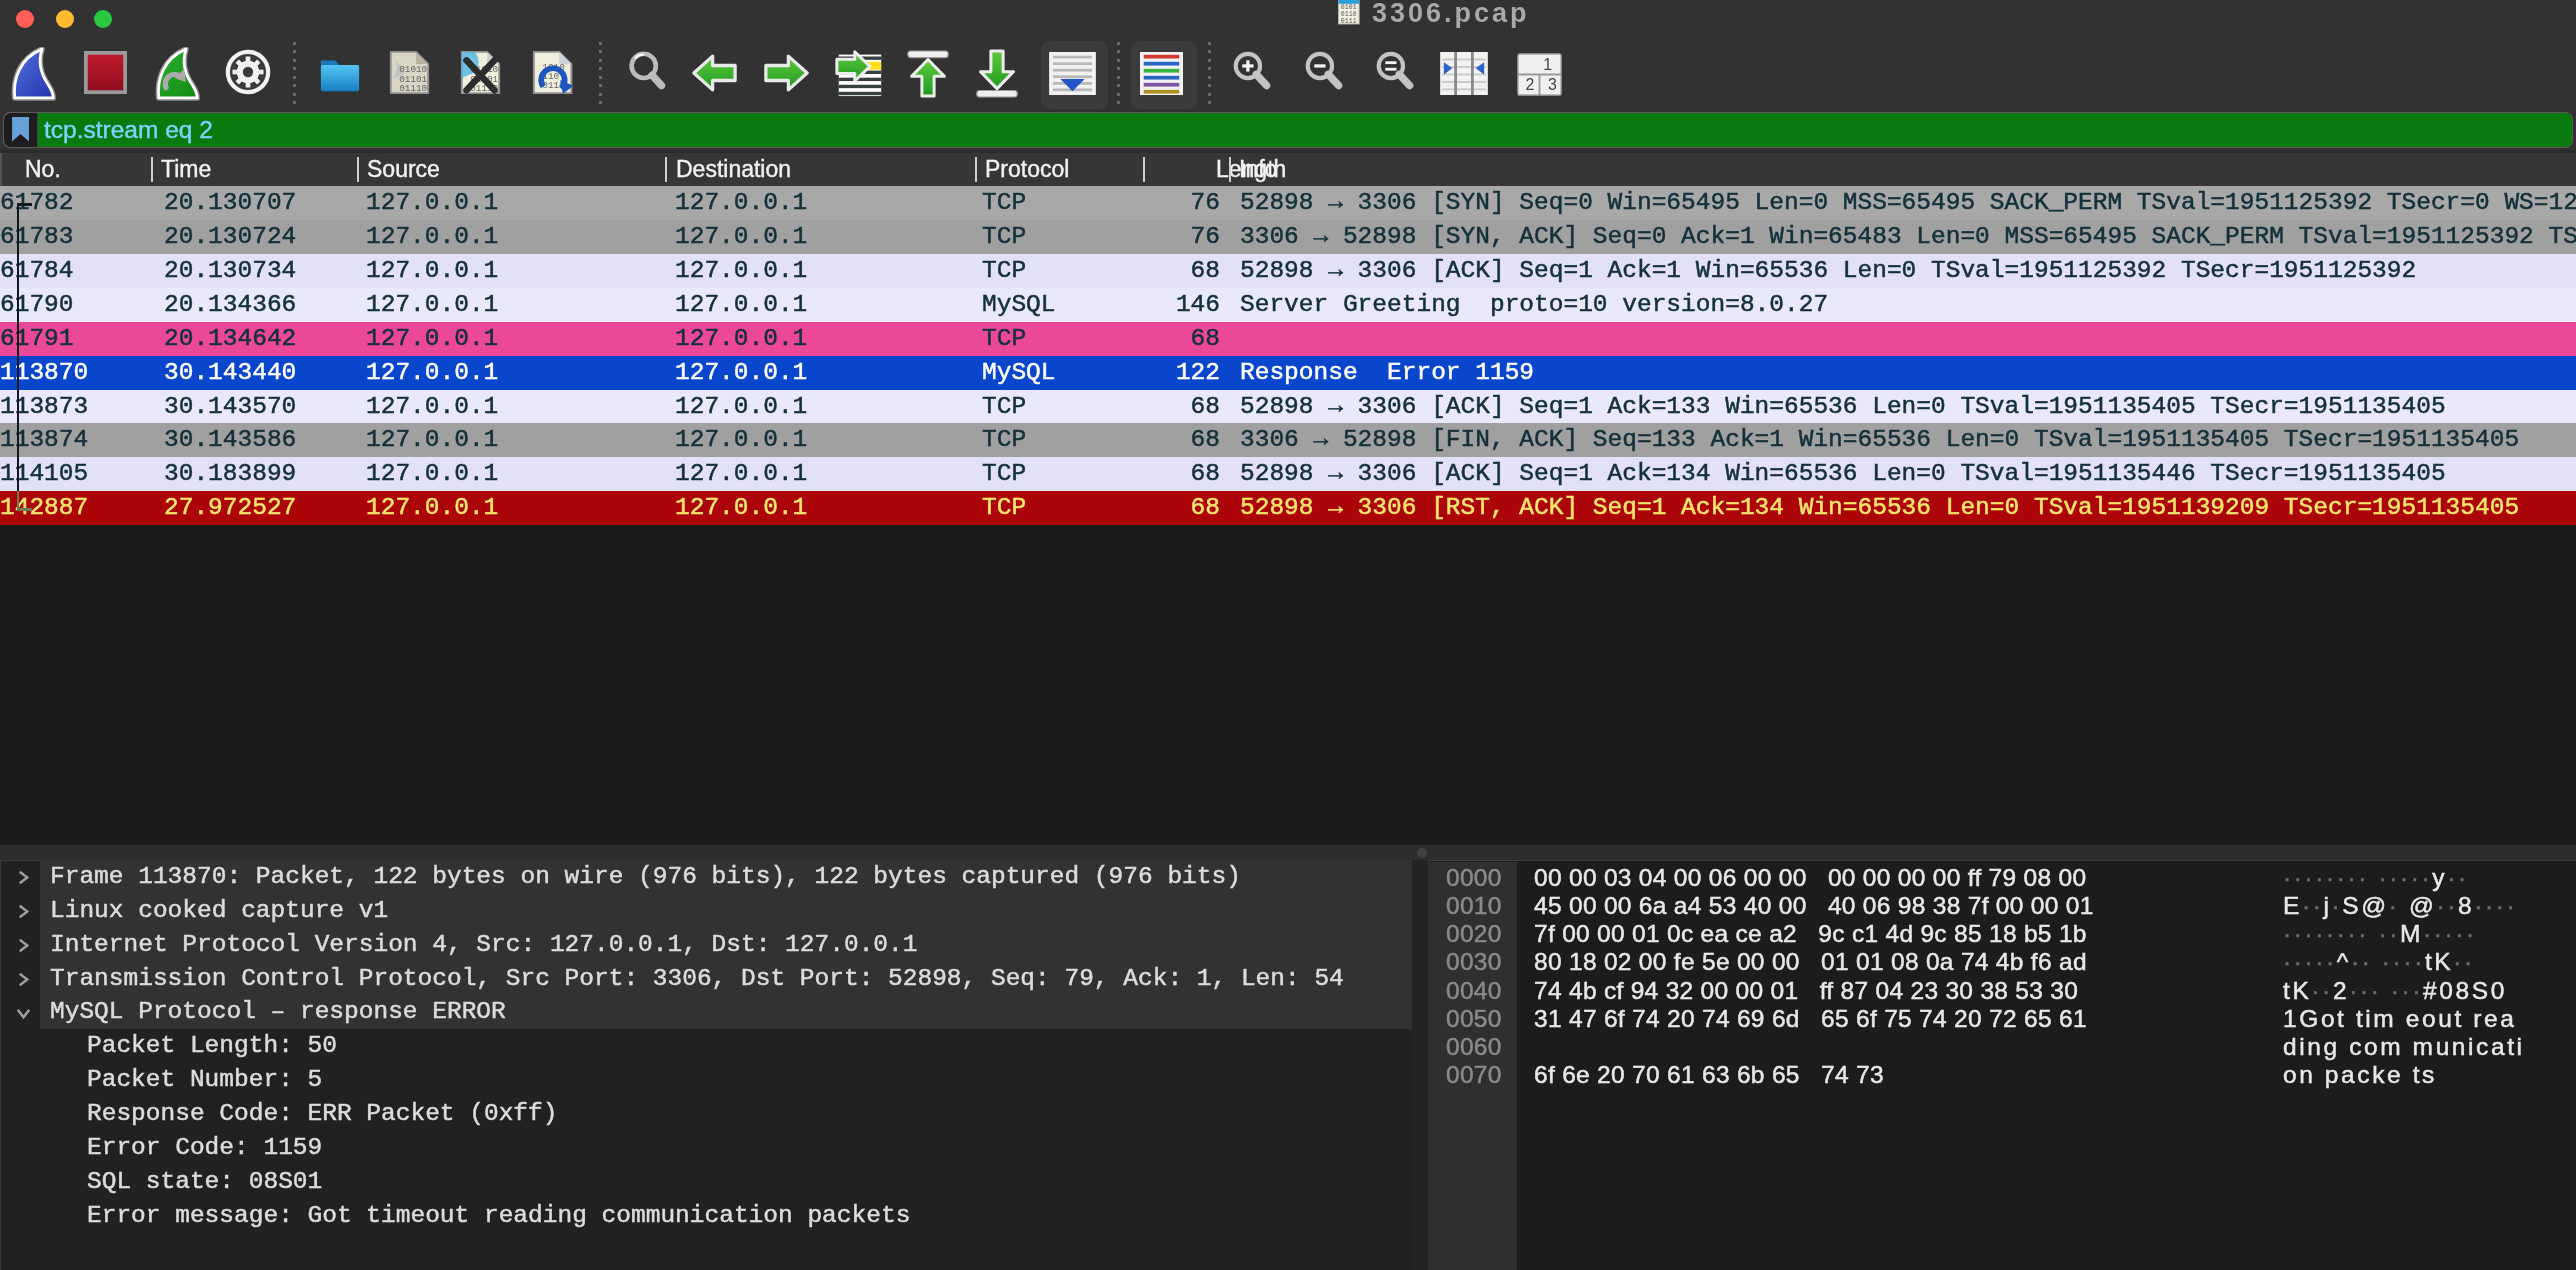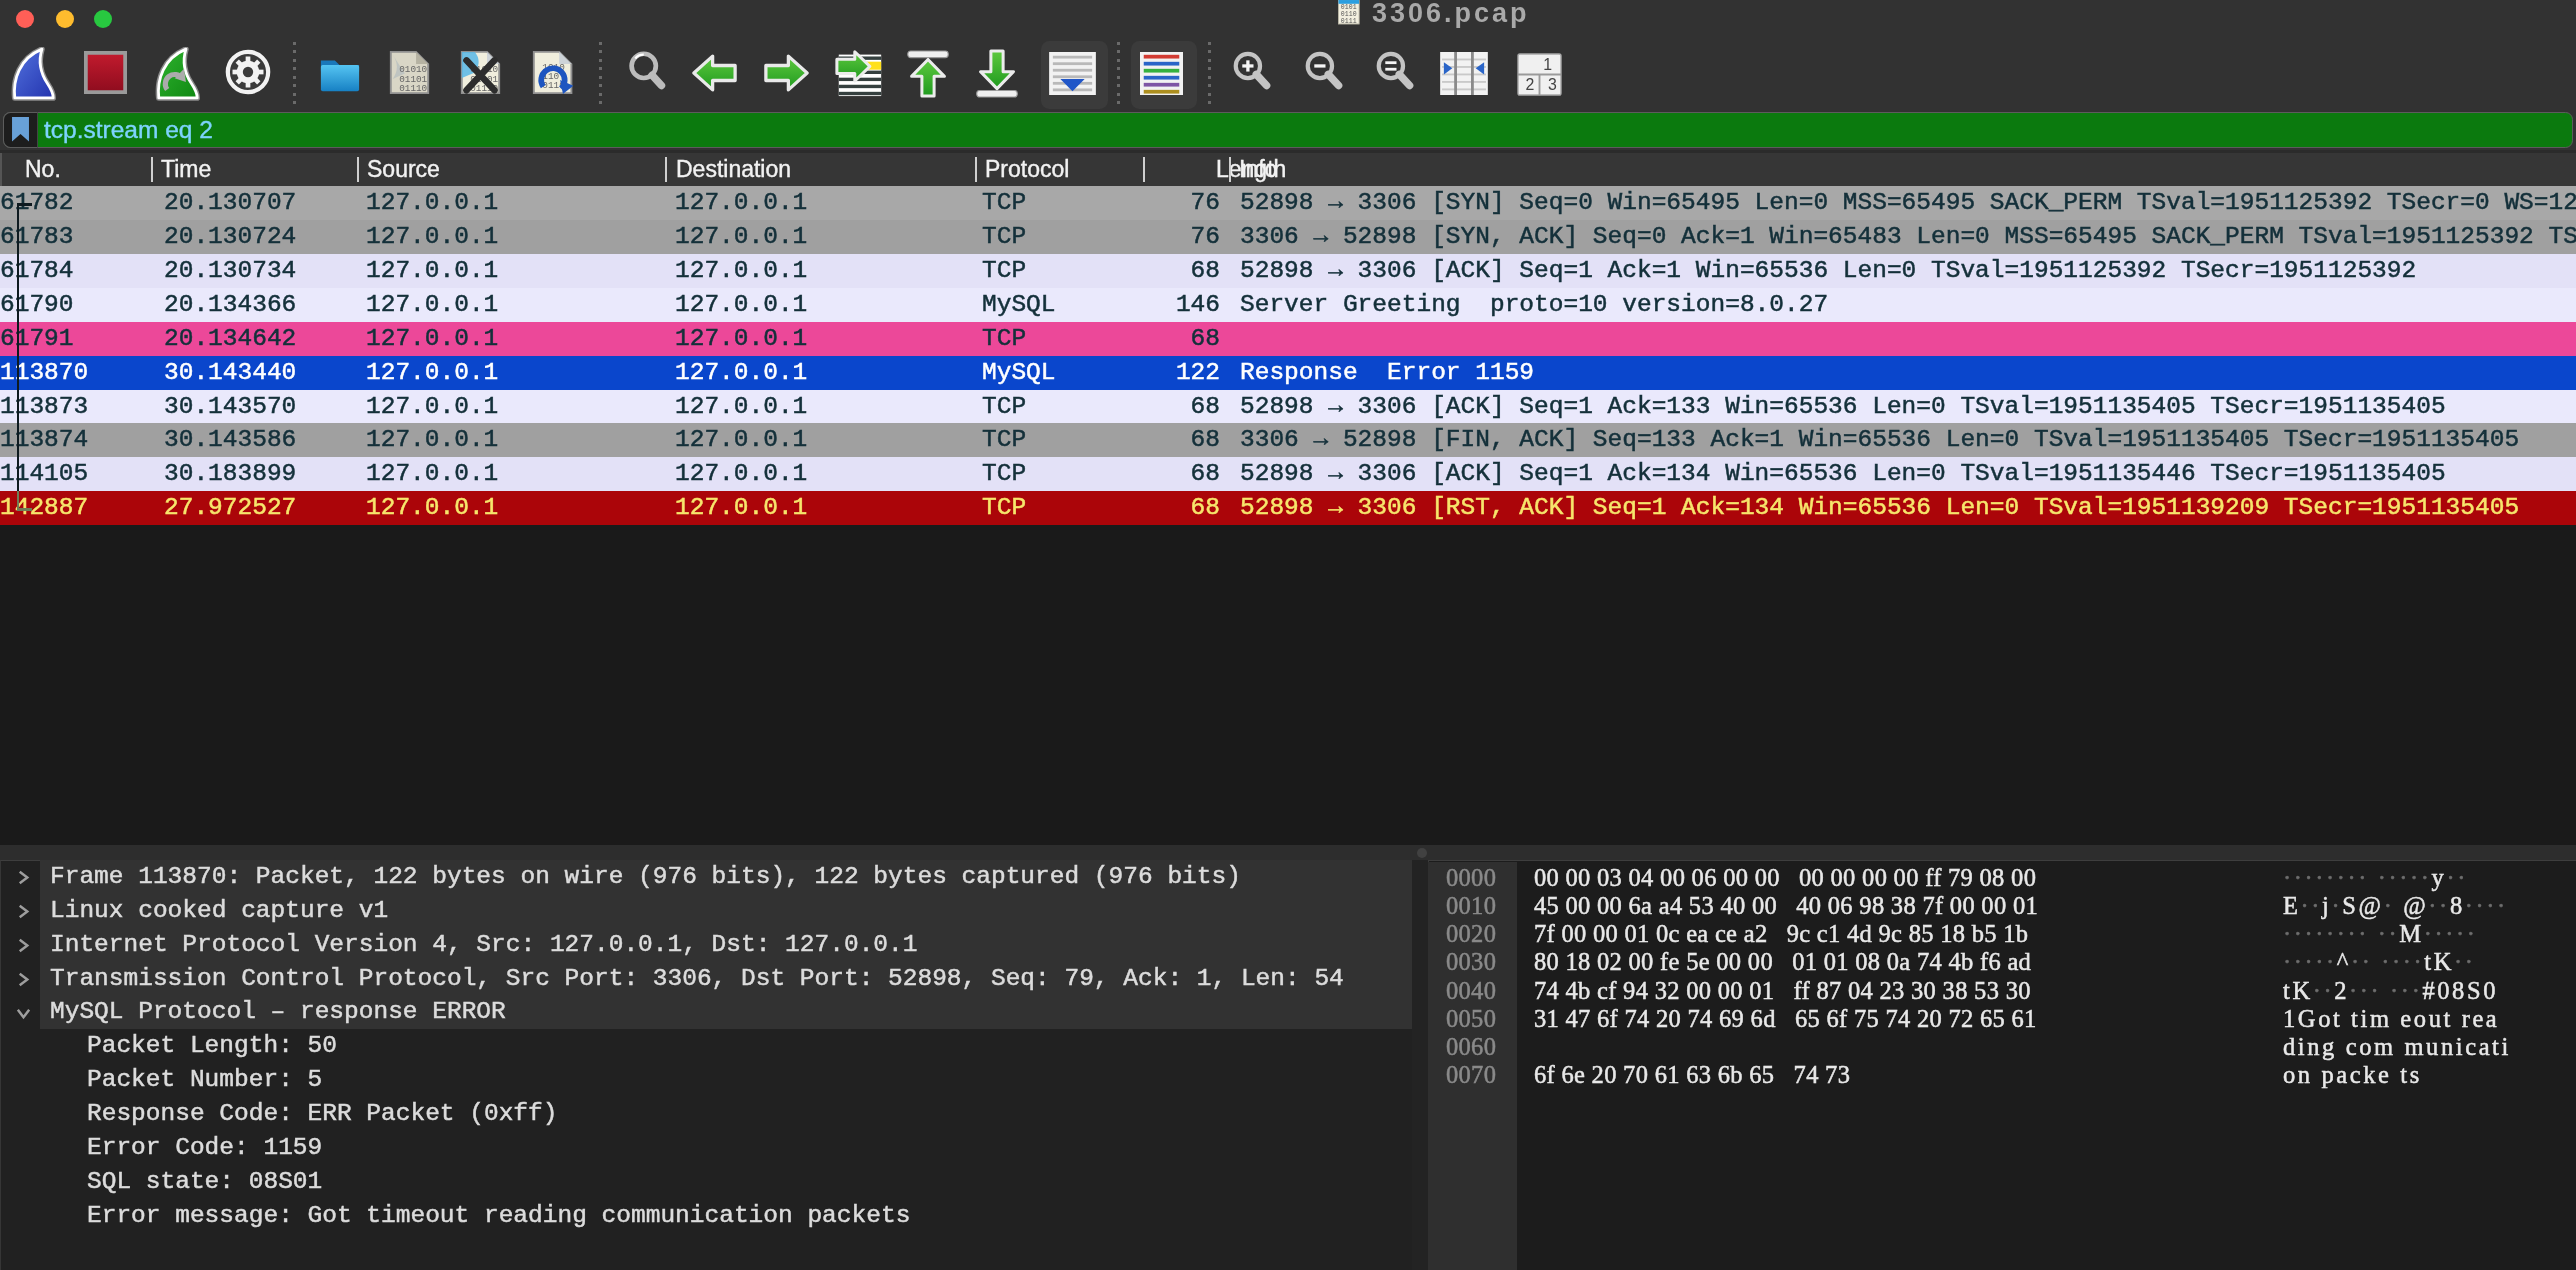--- a/index.html
+++ b/index.html
@@ -25,21 +25,21 @@
 #plempty{position:absolute;left:0;top:525px;width:2576px;height:320px;background:#1a1a1a}
 #hsplit{position:absolute;left:0;top:845px;width:2576px;height:15px;background:#2d2d2d}
 .dot{position:absolute;width:10.3px;height:10.3px;border-radius:50%;background:#414141}
 #dpane{position:absolute;left:0;top:860px;width:1412px;height:410px;background:#212121;border-top:1.9px solid #3e3e3e;border-left:1.9px solid #363636}
 #dhl{position:absolute;left:40px;top:860px;width:1373px;height:169px;background:#323232}
 .drow{position:absolute;left:50px;height:34px;line-height:34px;font-family:"Liberation Mono",monospace;font-size:24.5px;color:#dcdcdc;white-space:pre;-webkit-text-stroke:0.5px}
 .chev{position:absolute;left:15px}
 #vsplit{position:absolute;left:1412px;top:860px;width:16px;height:410px;background:#232323}
 #xpane{position:absolute;left:1428px;top:860px;width:1148px;height:410px;background:#1c1c1c;border-top:1.9px solid #3e3e3e;border-left:1.9px solid #3a3a3a}
 #xoff{position:absolute;left:1428px;top:862px;width:89px;height:408px;background:#2f2f2f}
-.xrow{position:absolute;left:1428px;width:1148px;height:28px;line-height:28px;font-family:Liberation Serif, serif;font-size:24.5px;white-space:pre;-webkit-text-stroke:0.5px}
+.xrow{position:absolute;left:1428px;width:1148px;height:28px;line-height:28px;font-family:Liberation Sans, sans-serif;font-size:24.5px;white-space:pre;-webkit-text-stroke:0.5px}
 .xo{position:absolute;left:18px;color:#8a8a8a;letter-spacing:0.3px}
 .xb{position:absolute;left:106px;color:#e8e8e8;letter-spacing:0.3px}
 .xa{position:absolute;left:855px;color:#e8e8e8;letter-spacing:2.6px}
 .xa b{font-weight:normal;color:#6e6e6e}
 </style></head>
 <body>
 
 <div class="tl" style="left:16px;background:#ff5f57"></div>
 <div class="tl" style="left:56px;background:#febc2e"></div>
 <div class="tl" style="left:94px;background:#28c840"></div>

